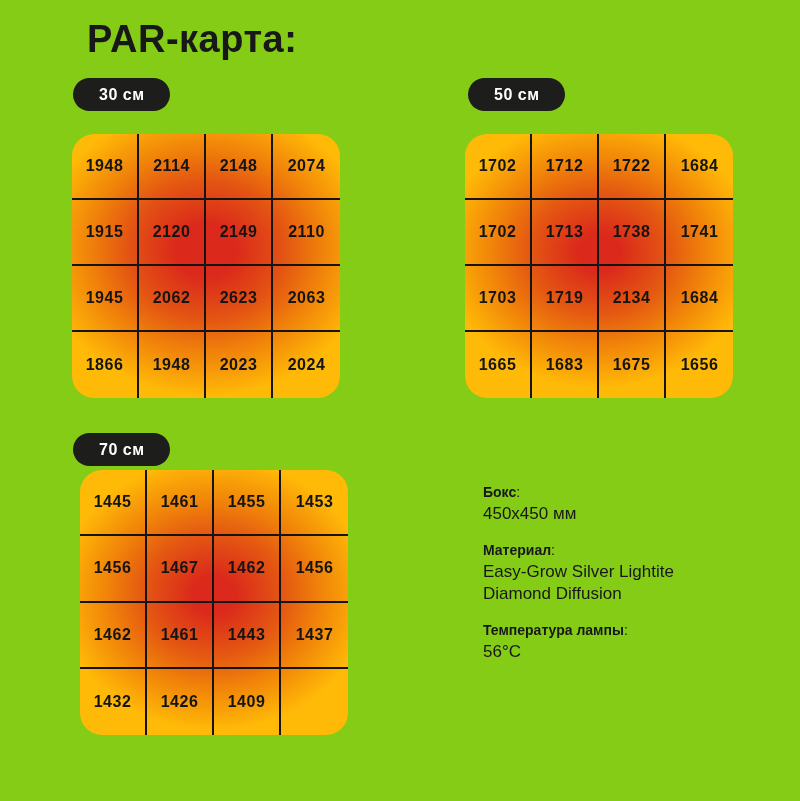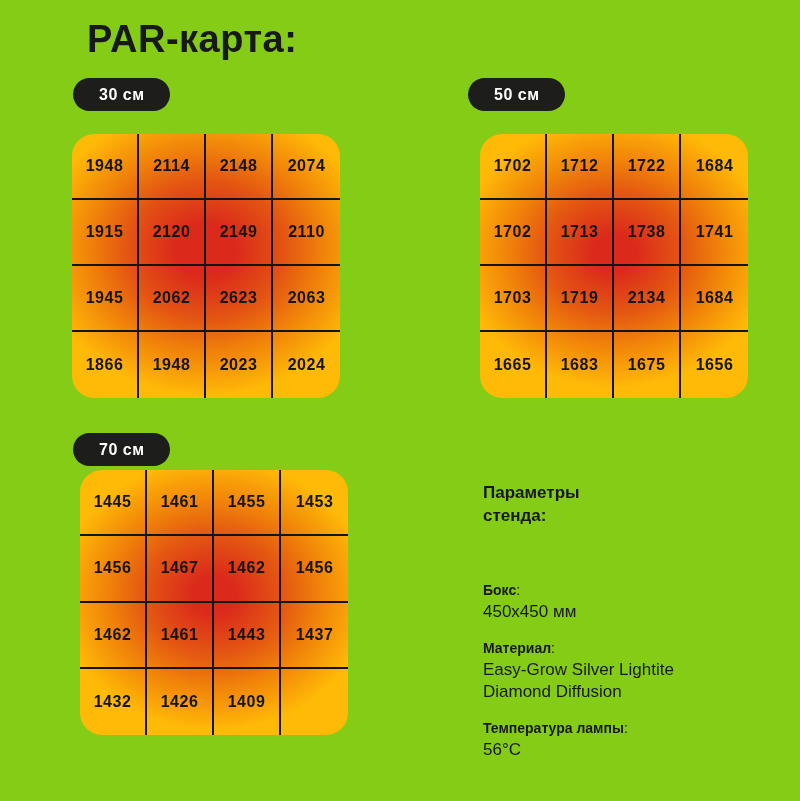--- a/index.html
+++ b/index.html
@@ -58,21 +58,20 @@
     background:
       radial-gradient(ellipse 72% 64% at 50% 44%,
         #db2a1b 0%, #db2a1b 16%, #e35313 40%, #f0810a 60%, #ffb907 86%),
       #ffb907;
   }
   .hm-50 {
     background:
       radial-gradient(ellipse 68% 60% at 50% 45%,
         #db2a1b 0%, #db2a1b 12%, #e45712 38%, #f18409 59%, #ffb907 85%),
       #ffb907;
-    margin-left: 15px;
   }
   .hm-70 {
     background:
       radial-gradient(ellipse 68% 60% at 50% 47%,
         #db2a1b 0%, #db2a1b 12%, #e45712 38%, #f18409 59%, #ffb907 85%),
       #ffb907;
   }
 
   .cell {
     display: flex;
@@ -179,21 +178,20 @@
       <div class="cell">1462</div>
       <div class="cell">1461</div>
       <div class="cell">1443</div>
       <div class="cell">1437</div>
       <div class="cell">1432</div>
       <div class="cell">1426</div>
       <div class="cell">1409</div>
     </div>
 
   <div class="params">
-    <div class="params-heading">Параметры стенда:</div>
 
     <div class="param-item">
       <div class="param-label"><b>Бокс</b><span>:</span></div>
       <div class="param-value">450x450 мм</div>
     </div>
 
     <div class="param-item">
       <div class="param-label"><b>Материал</b><span>:</span></div>
       <div class="param-value">Easy-Grow Silver Lightite Diamond Diffusion</div>
     </div>

